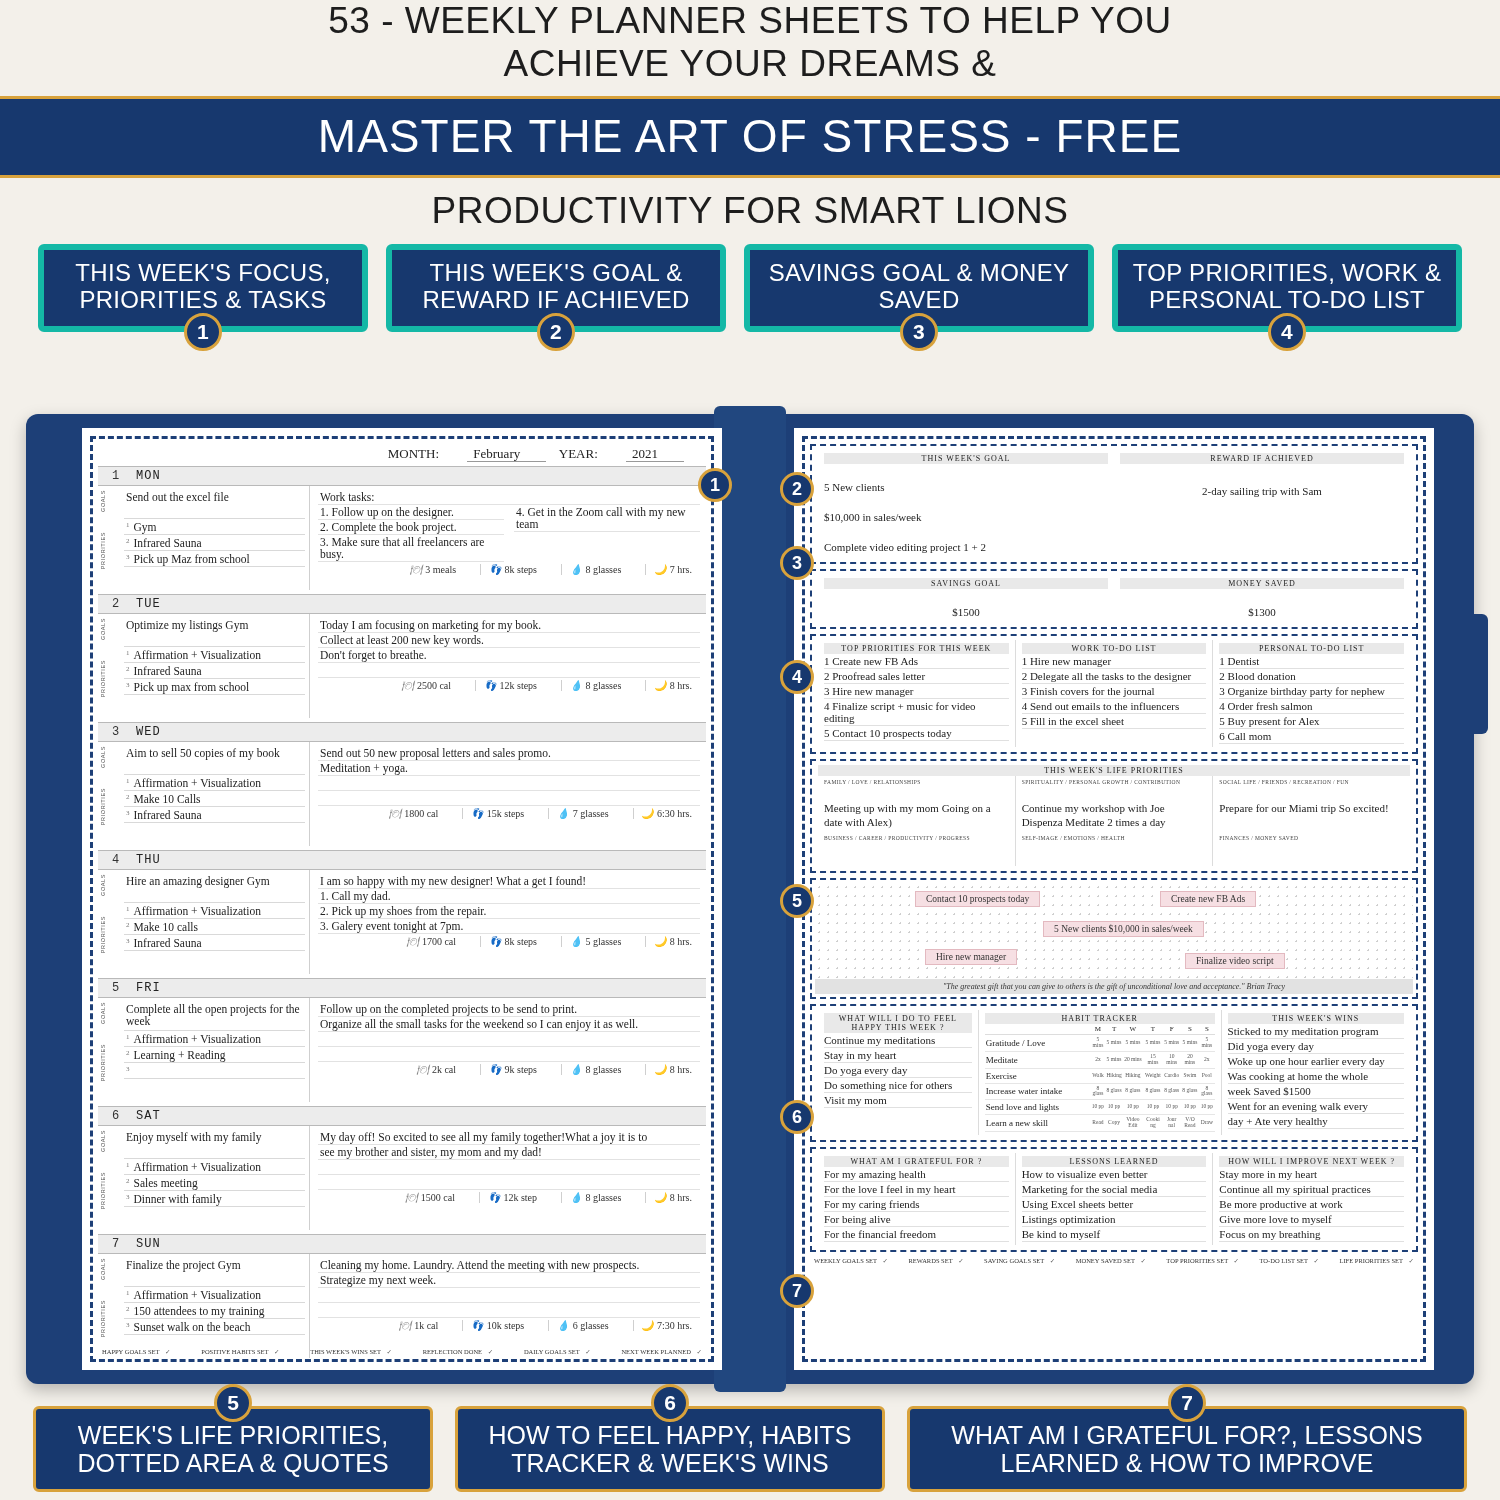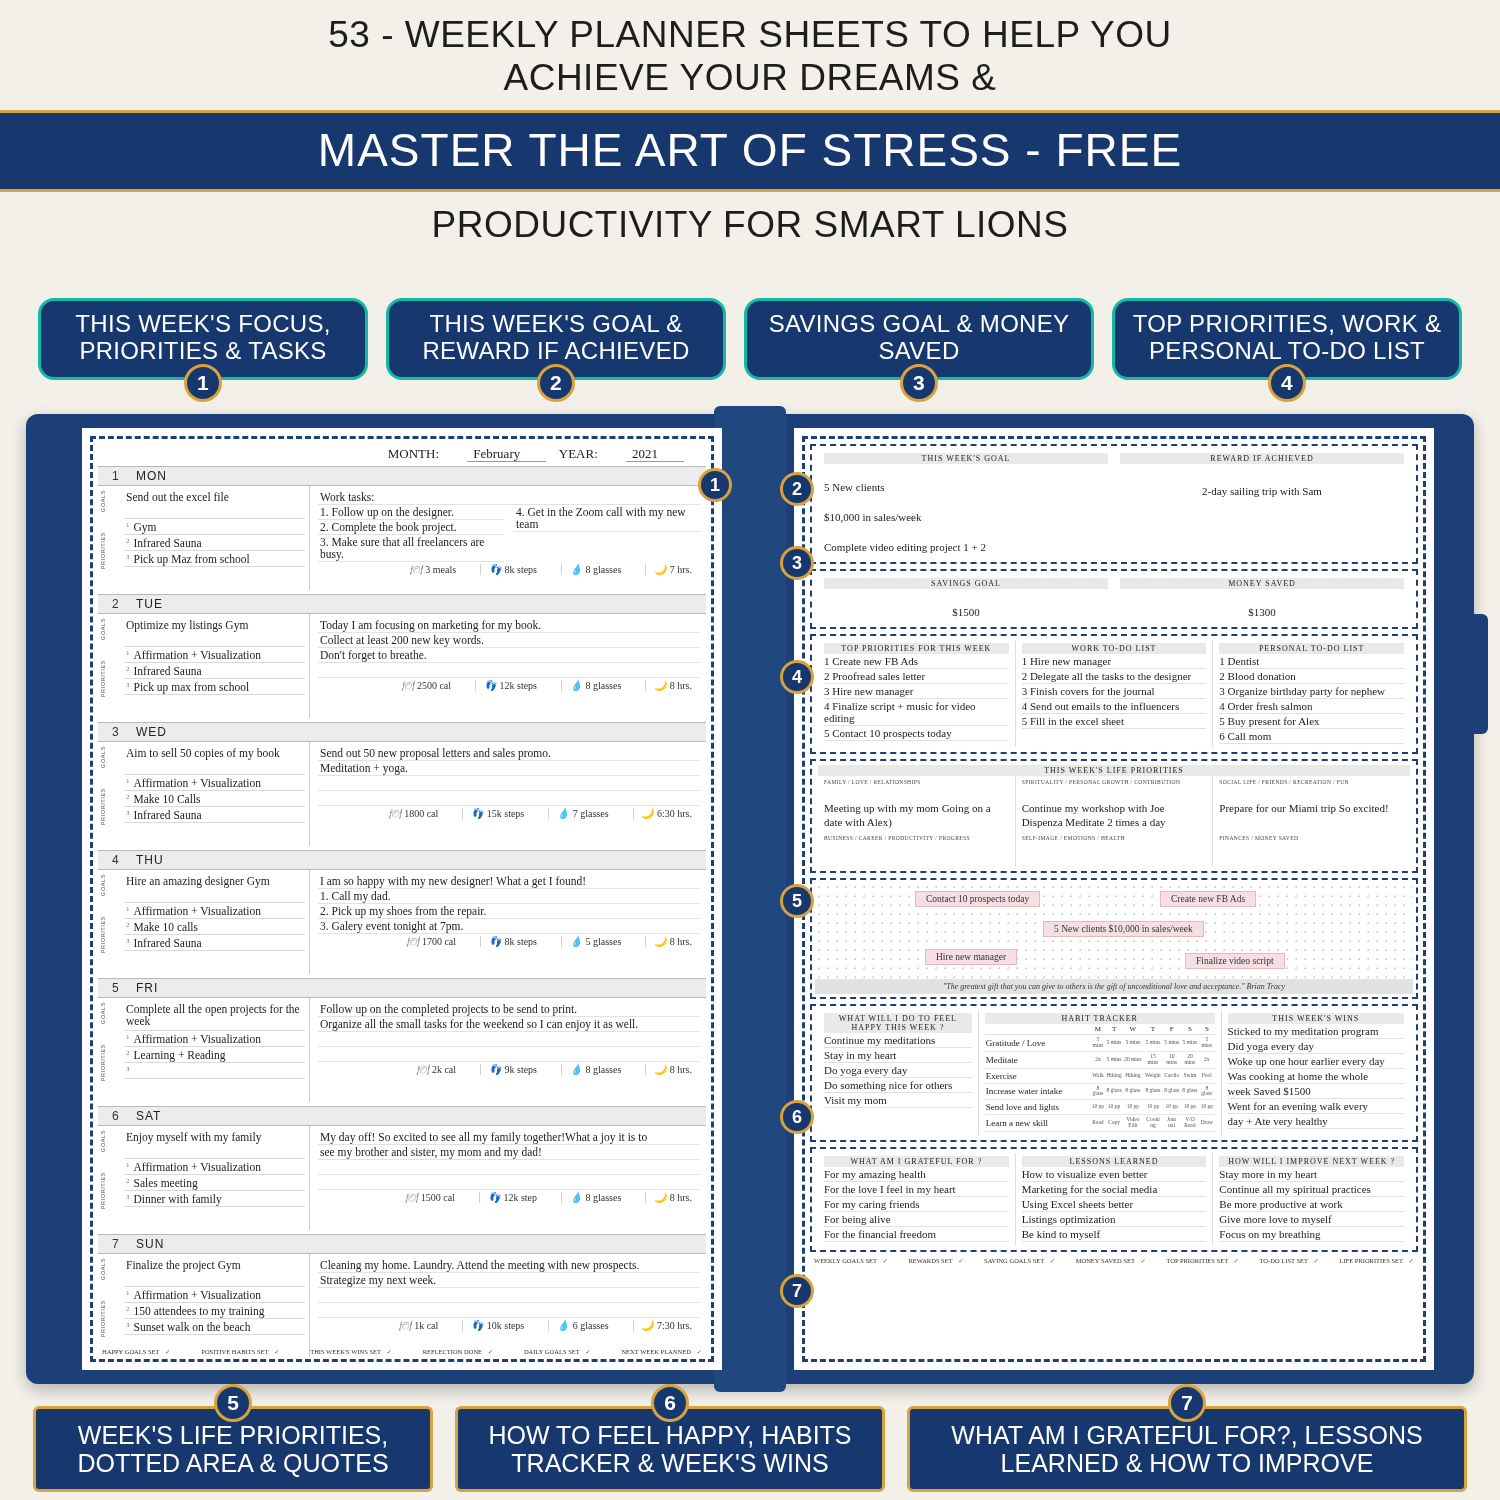--- a/index.html
+++ b/index.html
@@ -10,21 +10,20 @@
     background:#f2 efe9;
     background:#f3f0ea;
     position:relative;
     overflow:hidden;
   }
   .page { position:absolute; inset:0; }
 
   
   .hdr-top {
     text-align:center;
-    padding-top:14px;
     color:#1d1d1d;
     font-size:37px;
     line-height:1.16;
     letter-spacing:0.5px;
     font-weight:400;
   }
   .blue-band {
     margin-top:10px;
     background:#17386e;
     border-top:3px solid #d8a23c;
@@ -46,30 +45,29 @@
   
   .chips {
     display:flex;
     justify-content:center;
     align-items:flex-start;
     gap:18px;
     padding:6px 16px 0 16px;
   }
   .chip {
     background:#17386e;
-    border:3px solid #14b8a6;
-    border-radius:16px;
+    border:6px solid #14b8a6;
+    border-radius:6px;
     color:#fff;
     text-align:center;
     padding:10px 14px 12px 14px;
     font-size:24px;
     line-height:1.12;
     letter-spacing:0.3px;
     position:relative;
-    margin-top:40px;
   }
   .chip.c1 { width:330px; }
   .chip.c2 { width:340px; }
   .chip.c3 { width:350px; }
   .chip.c4 { width:350px; }
   .badge {
     width:38px; height:38px; border-radius:50%;
     background:#17386e; border:3px solid #d8a23c;
     color:#fff; font-size:21px; font-weight:bold;
     display:flex; align-items:center; justify-content:center;
@@ -112,21 +110,21 @@
   .month-row {
     text-align:right; font-size:13px; padding-right:22px; padding-top:2px;
     font-family:"Liberation Serif", serif;
   }
   .month-row .val { border-bottom:1px solid #999; padding:0 26px 0 6px;margin-left:25px; }
 
   .day-block { margin-top:4px; }
   .day-head {
     background:#ececec; border-top:1px solid #b9b9b9; border-bottom:1px solid #b9b9b9;
     font-size:12px; padding:2px 0 2px 14px; letter-spacing:1px;
-    font-family:Liberation Sans, sans-serif;
+    font-family:Liberation Mono, monospace;
   }
   .day-head .num { display:inline-block; width:24px; color:#333; }
   .day-body { display:flex; }
   .col-left { width:212px; border-right:1px solid #cfcfcf; padding:3px 4px 3px 26px; position:relative; min-height:104px; }
   .col-right { flex:1; padding:4px 6px 3px 8px; position:relative; }
   .vlabel {
     position:absolute; left:2px; writing-mode:vertical-rl; transform:rotate(180deg);
     font-size:5.5px; letter-spacing:.6px; color:#555; text-align:center;
   }
   .vlabel.goals { top:4px; }

